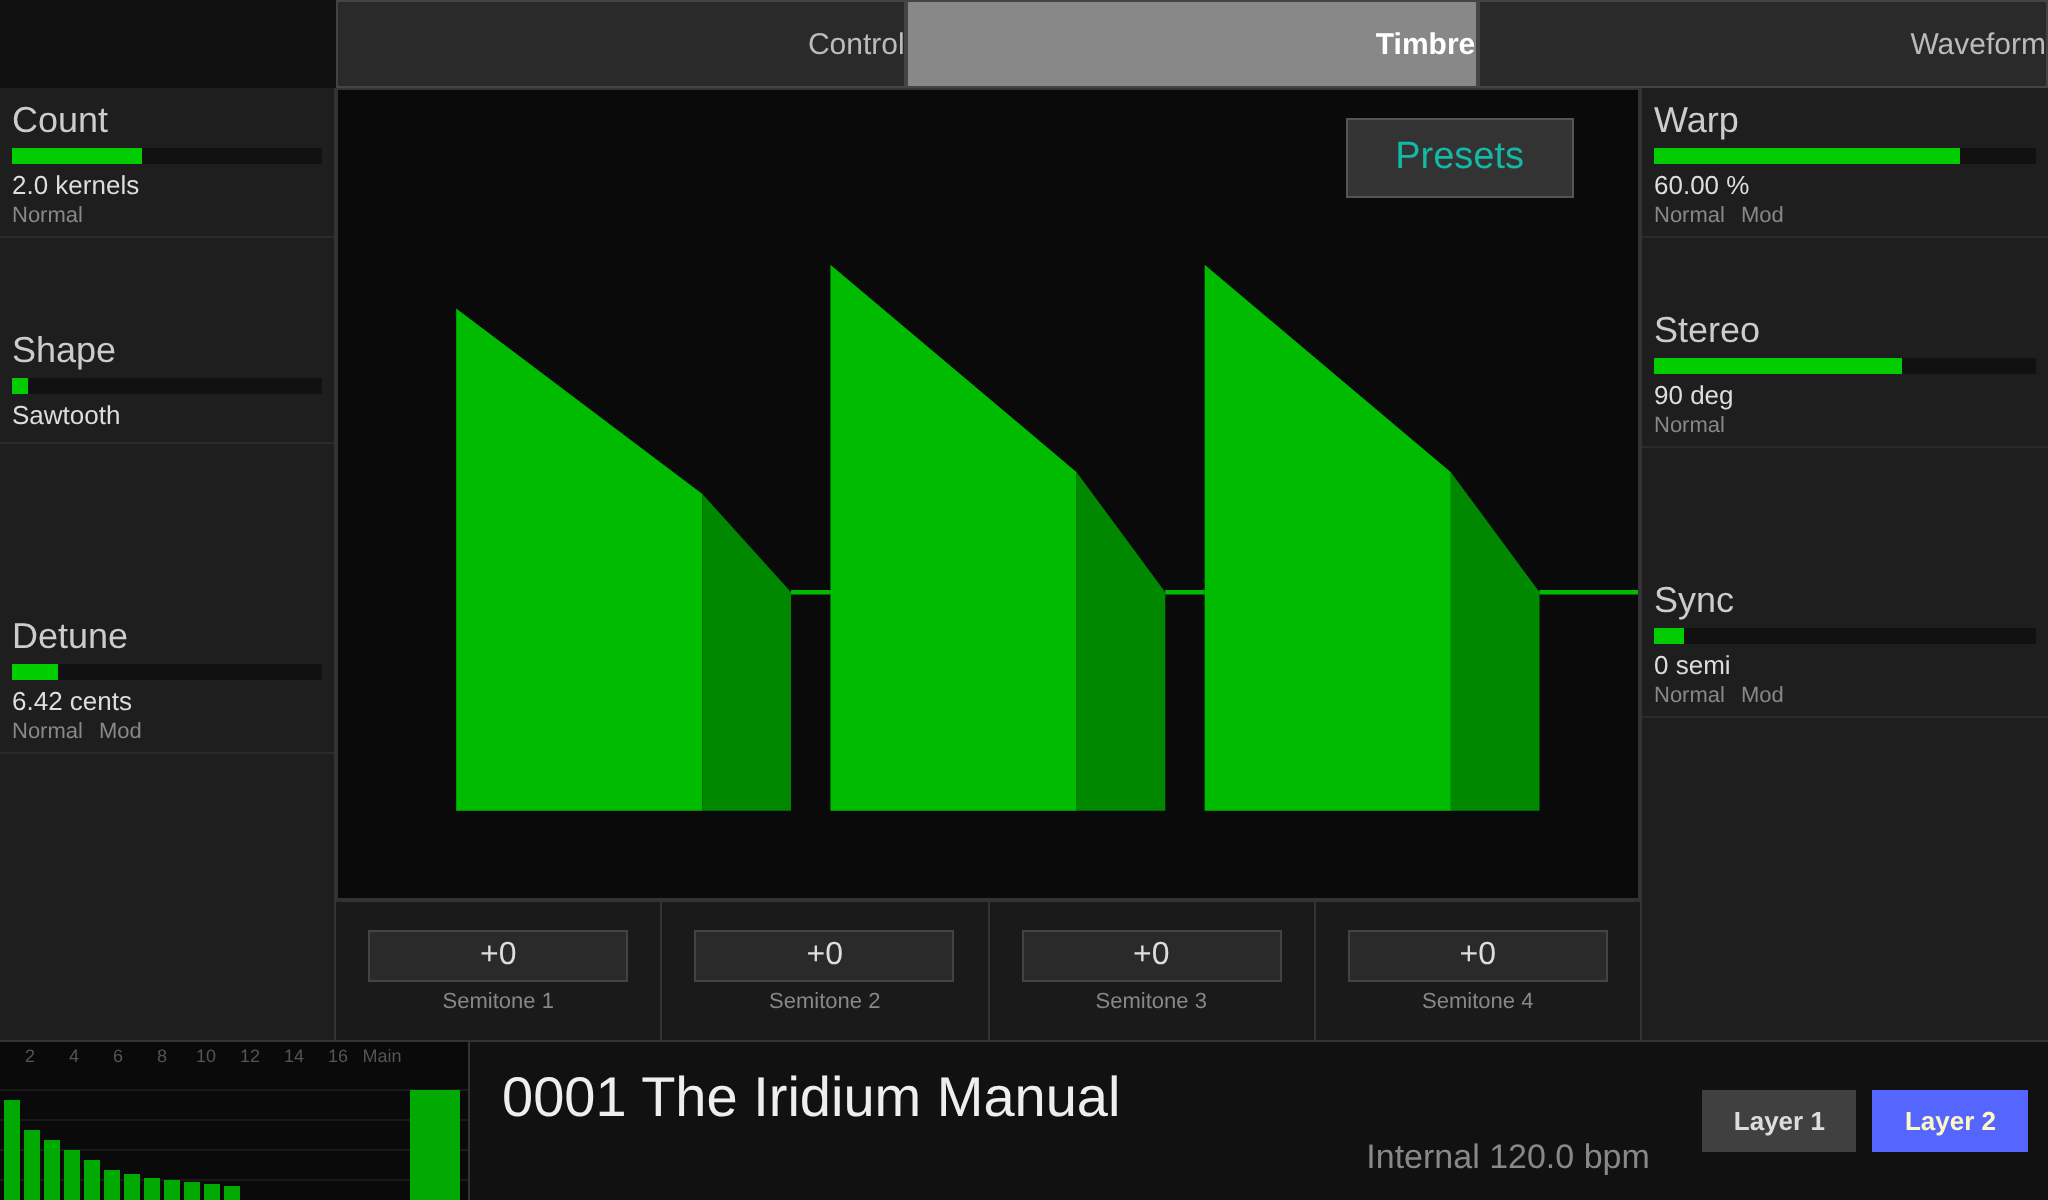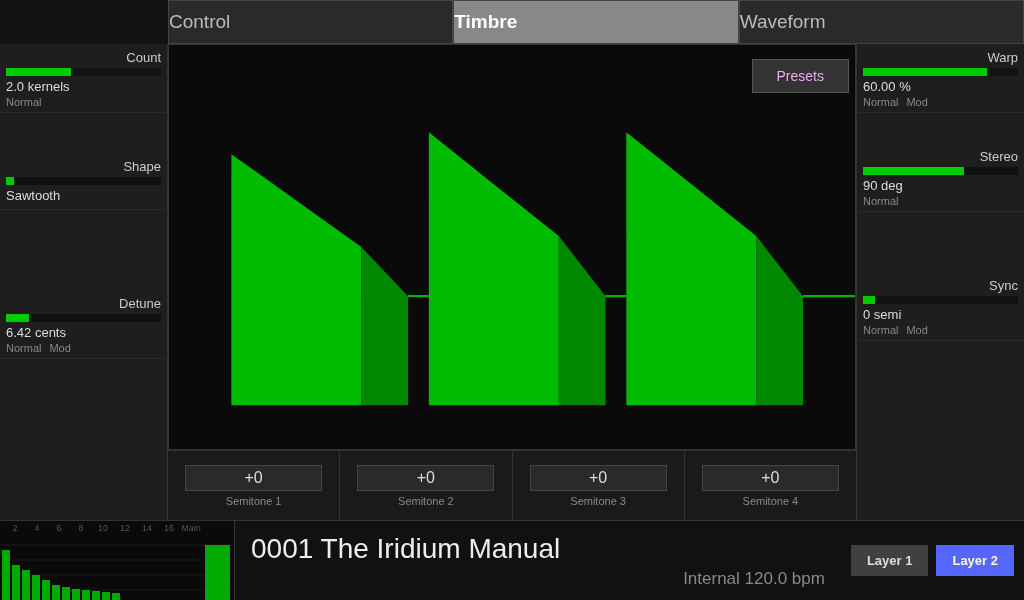--- a/index.html
+++ b/index.html
@@ -17,25 +17,25 @@
     .top-tabs {
       display: flex;
       height: 44px;
       background: #222;
     }
     .top-tab-spacer { width: 168px; background: #111; }
     .top-tab {
       flex: 1;
       display: flex;
       align-items: center;
-      justify-content: flex-start;
+      justify-content: flex-end;
       background: #2a2a2a;
       border: 1px solid #444;
       color: #bbb;
-      font-size: 19px;
+      font-size: 15px;
       cursor: pointer;
     }
     .top-tab.active {
       background: #888;
       color: #fff;
       font-weight: bold;
     }
 
     
     .main-layout {
@@ -49,24 +49,23 @@
       background: #1e1e1e;
       display: flex;
       flex-direction: column;
       border-right: 1px solid #333;
     }
     .param-section {
       padding: 6px 6px 4px 6px;
       border-bottom: 1px solid #2a2a2a;
     }
     .param-label {
-      font-size: 13px;
+      font-size: 18px;
       color: #ccc;
       margin-bottom: 3px;
-      text-align: right;
     }
     .green-slider {
       width: 100%;
       height: 8px;
       background: #111;
       position: relative;
       margin-bottom: 3px;
     }
     .green-slider-fill {
       height: 100%;
@@ -97,26 +96,26 @@
     }
     .canvas-display {
       flex: 1;
       position: relative;
       background: #0a0a0a;
       border: 1px solid #333;
     }
     .presets-btn {
       position: absolute;
       top: 14px;
-      right: 6px;
+      right: 32px;
       background: #333;
-      color: #f0abfc;
+      color: #14b8a6;
       border: 1px solid #555;
       padding: 8px 24px;
-      font-size: 14px;
+      font-size: 19px;
       cursor: pointer;
     }
 
     
     .wave-svg {
       width: 100%;
       height: 100%;
     }
 
     
@@ -152,21 +151,21 @@
     .phase-cell {
       background: #2a2a2a;
     }
     .phase-value {
       font-size: 14px;
       color: #ddd;
     }
 
     
     .right-panel {
-      width: 168px;
+      width: 204px;
       background: #1e1e1e;
       display: flex;
       flex-direction: column;
       border-left: 1px solid #333;
     }
 
     
     .bottom-bar {
       display: flex;
       height: 80px;

